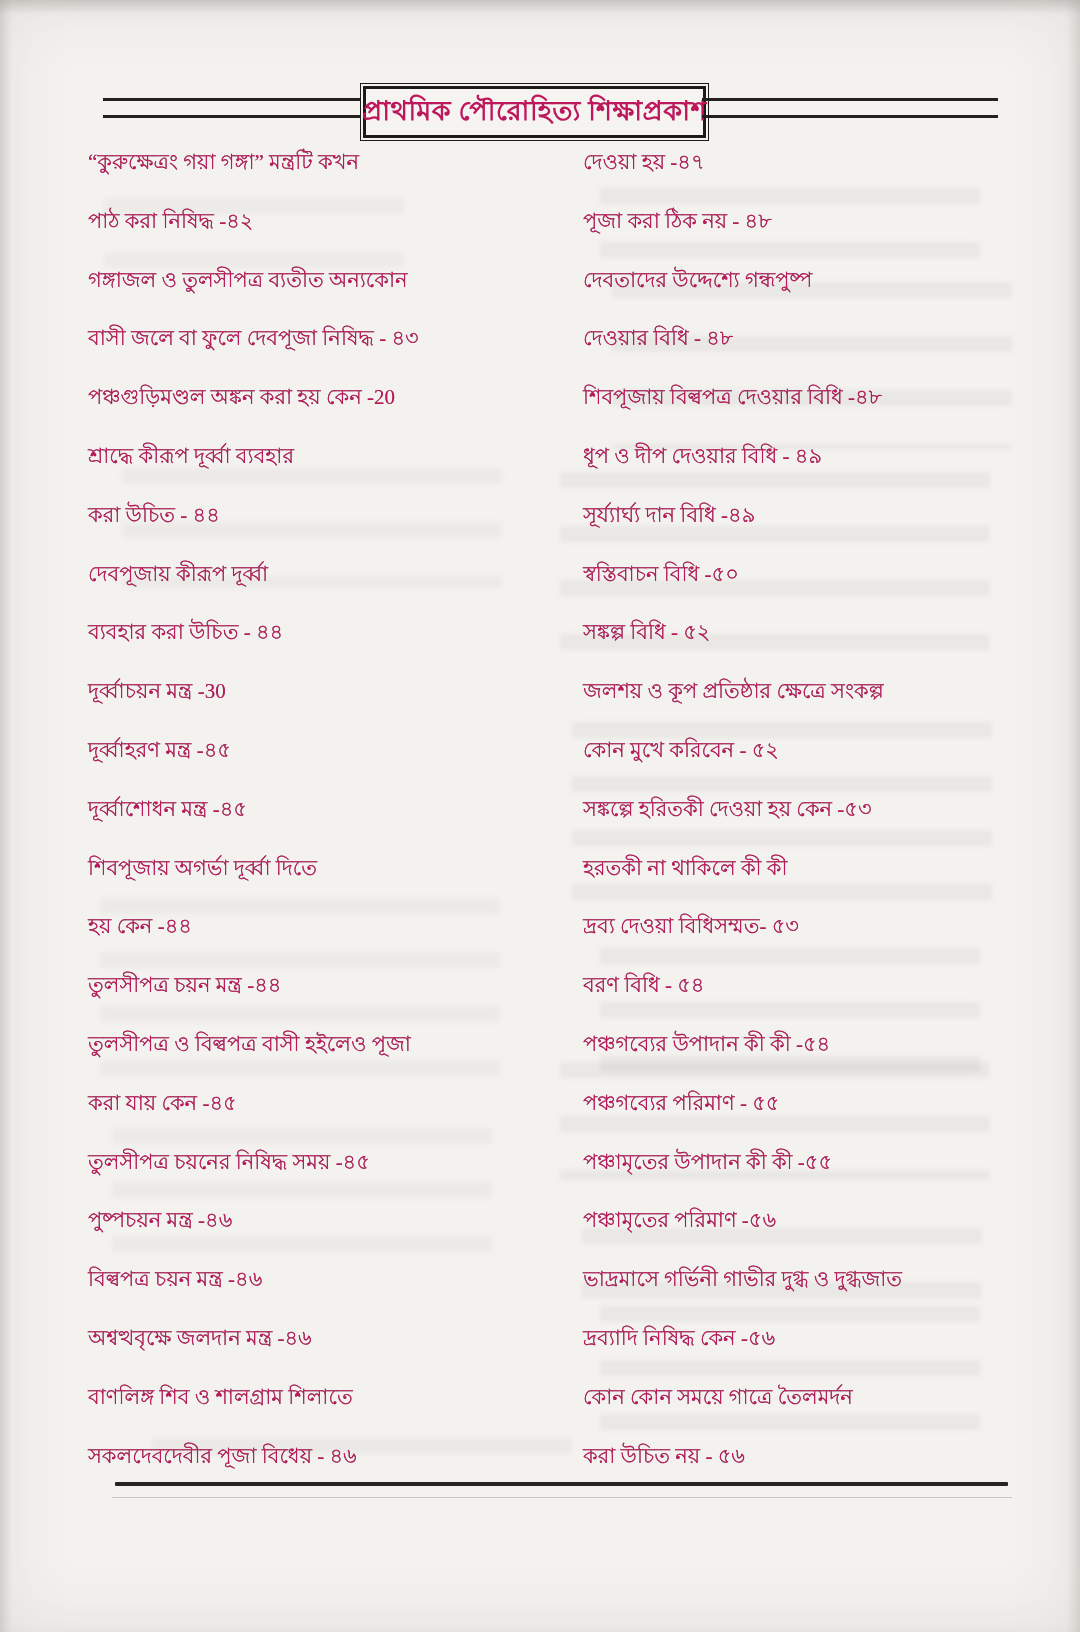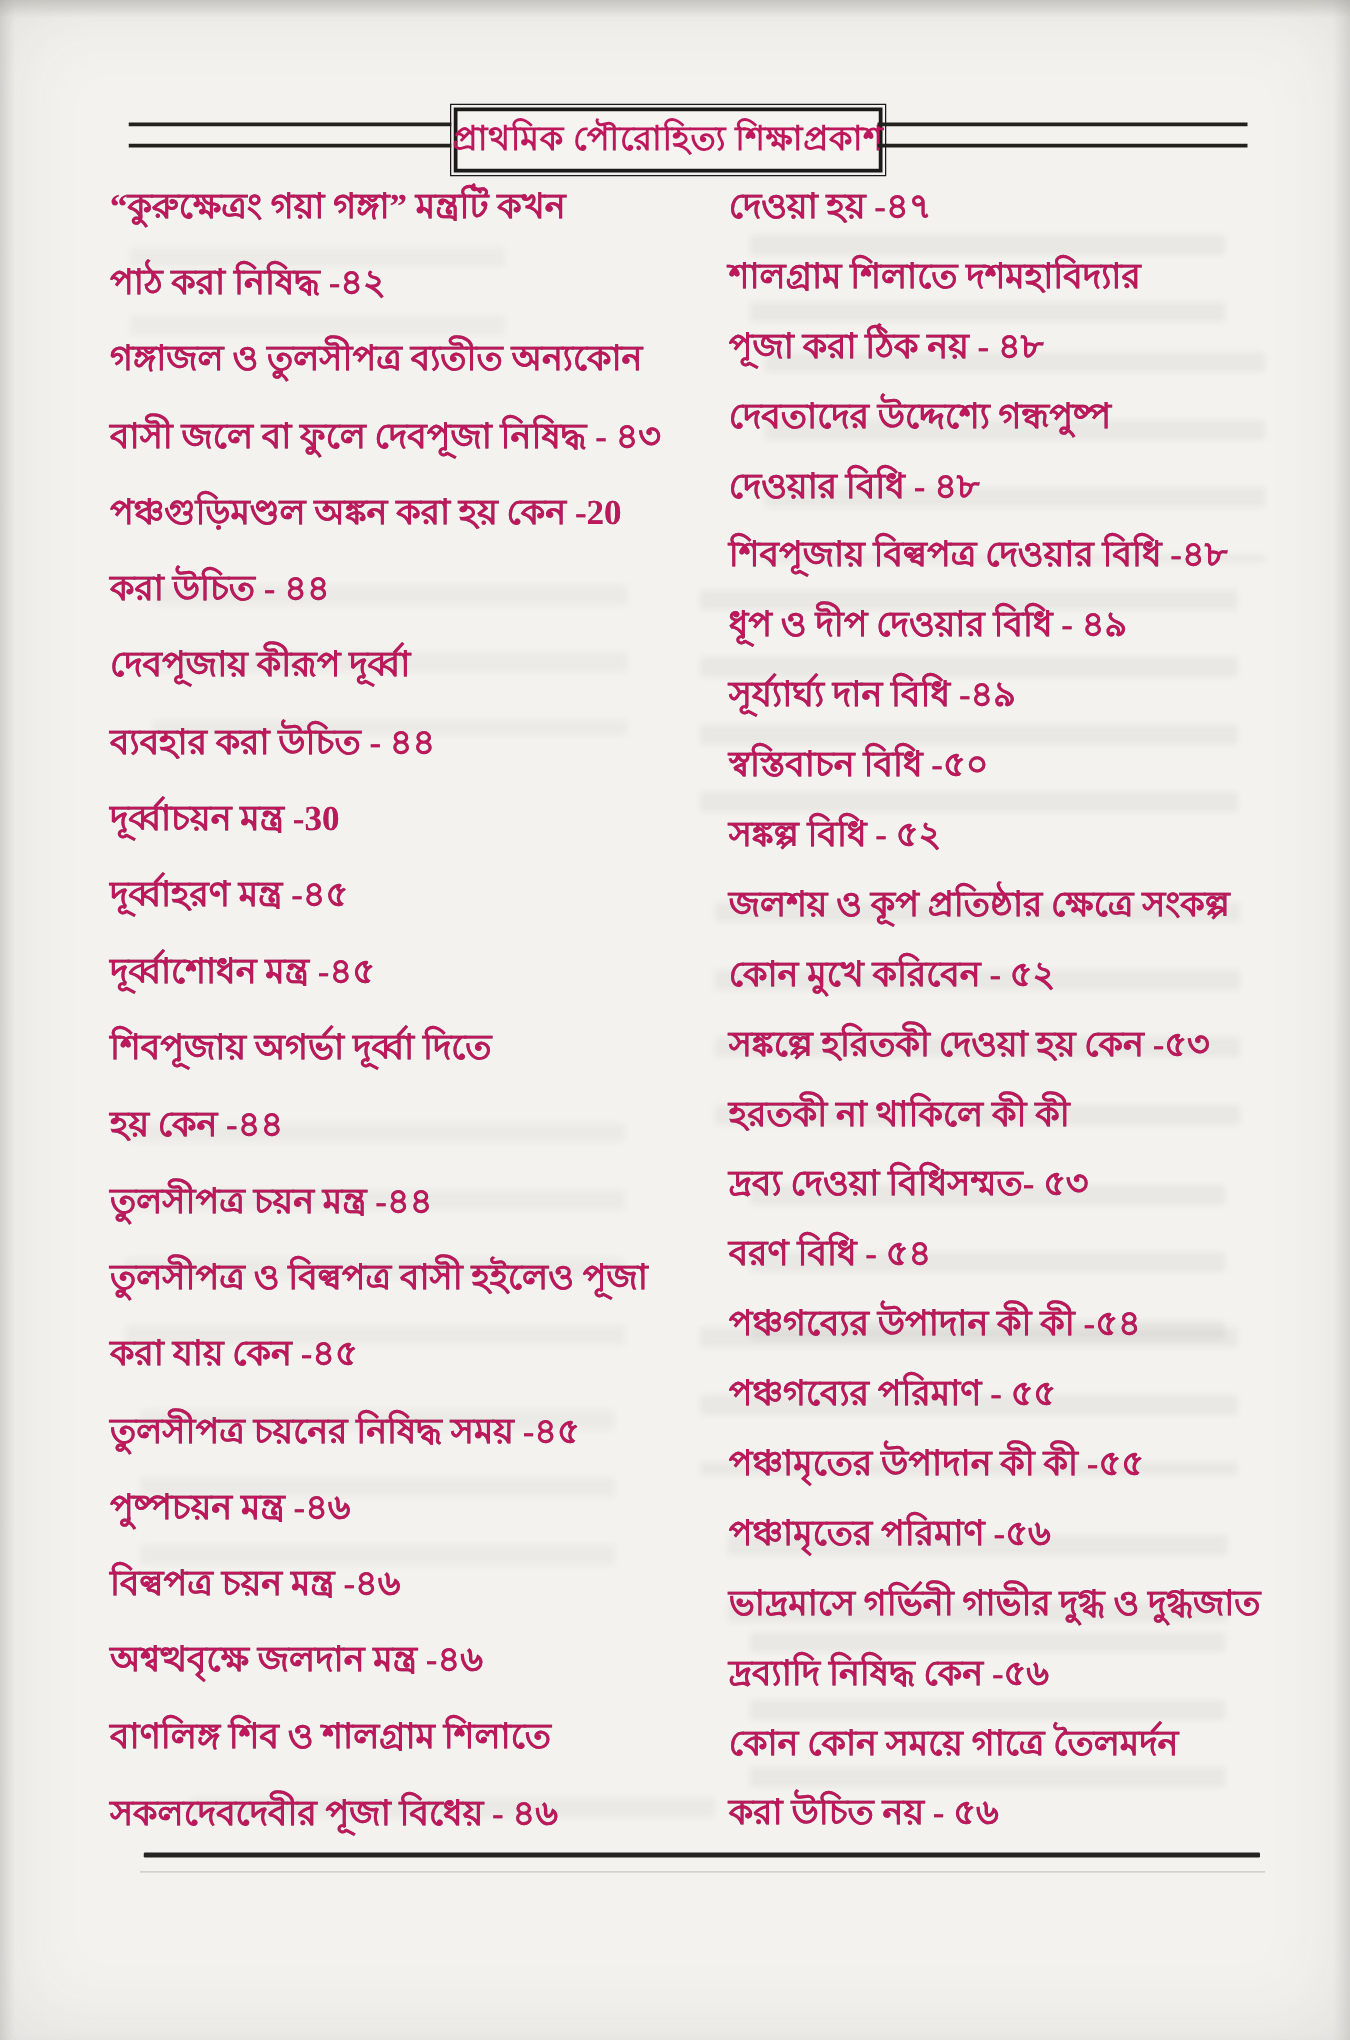--- a/index.html
+++ b/index.html
@@ -30,21 +30,21 @@
     border:3px solid #1d1b18;outline:1px solid #1d1b18;outline-offset:2px;
     background:#f5f4f1;
     display:flex;align-items:center;justify-content:center;
     font-size:27px;font-weight:700;letter-spacing:.5px;white-space:nowrap;
   }
 
   
   .col{
     position:absolute;top:150px;height:1318px;width:475px;
     display:flex;flex-direction:column;justify-content:space-between;
-    font-size:28px;font-weight:700;line-height:1.15;
+    font-size:21px;font-weight:400;line-height:1.15;
   }
   .col-left{left:88px;}
   .col-right{left:583px;}
   .toc-entry{white-space:nowrap;text-shadow:0 0 .4px rgba(30,29,27,.55);}
 
   
   .bottom-rule{position:absolute;left:115px;top:1482px;width:893px;height:4px;background:#262422;border-radius:1px;}
   .bottom-rule-ghost{position:absolute;left:112px;top:1497px;width:900px;height:1px;background:rgba(90,88,82,.28);}
 
   
@@ -96,20 +96,21 @@
     <span>প্রাথমিক পৌরোহিত্য শিক্ষাপ্রকাশ</span>
   </div>
   <div class="rule-double rule-right"></div>
 
   <div class="col col-left">
       <div class="toc-entry">“কুরুক্ষেত্রং গয়া গঙ্গা” মন্ত্রটি কখন</div>
       <div class="toc-entry">পাঠ করা নিষিদ্ধ -৪২</div>
       <div class="toc-entry">গঙ্গাজল ও তুলসীপত্র ব্যতীত অন্যকোন</div>
       <div class="toc-entry">বাসী জলে বা ফুলে দেবপূজা নিষিদ্ধ - ৪৩</div>
       <div class="toc-entry">পঞ্চগুড়িমণ্ডল অঙ্কন করা হয় কেন -20</div>
+      <div class="toc-entry">শ্রাদ্ধে কীরূপ দূর্ব্বা ব্যবহার</div>
       <div class="toc-entry">করা উচিত - ৪৪</div>
       <div class="toc-entry">দেবপূজায় কীরূপ দূর্ব্বা</div>
       <div class="toc-entry">ব্যবহার করা উচিত  - ৪৪</div>
       <div class="toc-entry">দূর্ব্বাচয়ন মন্ত্র -30</div>
       <div class="toc-entry">দূর্ব্বাহরণ মন্ত্র -৪৫</div>
       <div class="toc-entry">দূর্ব্বাশোধন মন্ত্র -৪৫</div>
       <div class="toc-entry">শিবপূজায় অগর্ভা দূর্ব্বা দিতে</div>
       <div class="toc-entry">হয় কেন -৪৪</div>
       <div class="toc-entry">তুলসীপত্র চয়ন মন্ত্র -৪৪</div>
       <div class="toc-entry">তুলসীপত্র ও বিল্বপত্র বাসী হইলেও পূজা</div>
@@ -117,21 +118,20 @@
       <div class="toc-entry">তুলসীপত্র চয়নের নিষিদ্ধ সময় -৪৫</div>
       <div class="toc-entry">পুষ্পচয়ন মন্ত্র -৪৬</div>
       <div class="toc-entry">বিল্বপত্র চয়ন মন্ত্র -৪৬</div>
       <div class="toc-entry">অশ্বত্থবৃক্ষে জলদান মন্ত্র -৪৬</div>
       <div class="toc-entry">বাণলিঙ্গ শিব ও শালগ্রাম শিলাতে</div>
       <div class="toc-entry">সকলদেবদেবীর পূজা বিধেয় - ৪৬</div>
     </div>
 
   <div class="col col-right">
       <div class="toc-entry">দেওয়া হয় -৪৭</div>
-      <div class="toc-entry">শালগ্রাম শিলাতে দশমহাবিদ্যার</div>
       <div class="toc-entry">পূজা করা ঠিক নয়  - ৪৮</div>
       <div class="toc-entry">দেবতাদের উদ্দেশ্যে গন্ধপুষ্প</div>
       <div class="toc-entry">দেওয়ার বিধি - ৪৮</div>
       <div class="toc-entry">শিবপূজায় বিল্বপত্র দেওয়ার বিধি -৪৮</div>
       <div class="toc-entry">ধূপ ও দীপ দেওয়ার বিধি - ৪৯</div>
       <div class="toc-entry">সূর্য্যার্ঘ্য দান বিধি -৪৯</div>
       <div class="toc-entry">স্বস্তিবাচন বিধি -৫০</div>
       <div class="toc-entry">সঙ্কল্প বিধি - ৫২</div>
       <div class="toc-entry">জলশয় ও কূপ প্রতিষ্ঠার ক্ষেত্রে সংকল্প</div>
       <div class="toc-entry">কোন মুখে করিবেন - ৫২</div>

